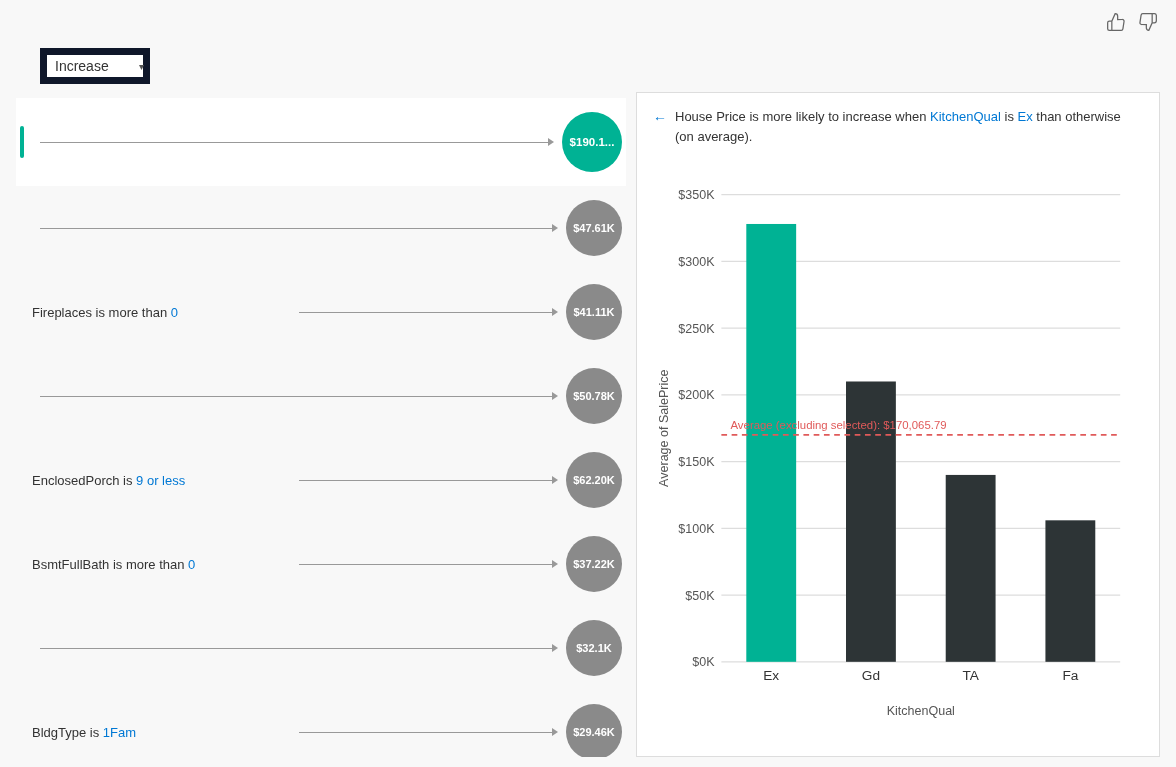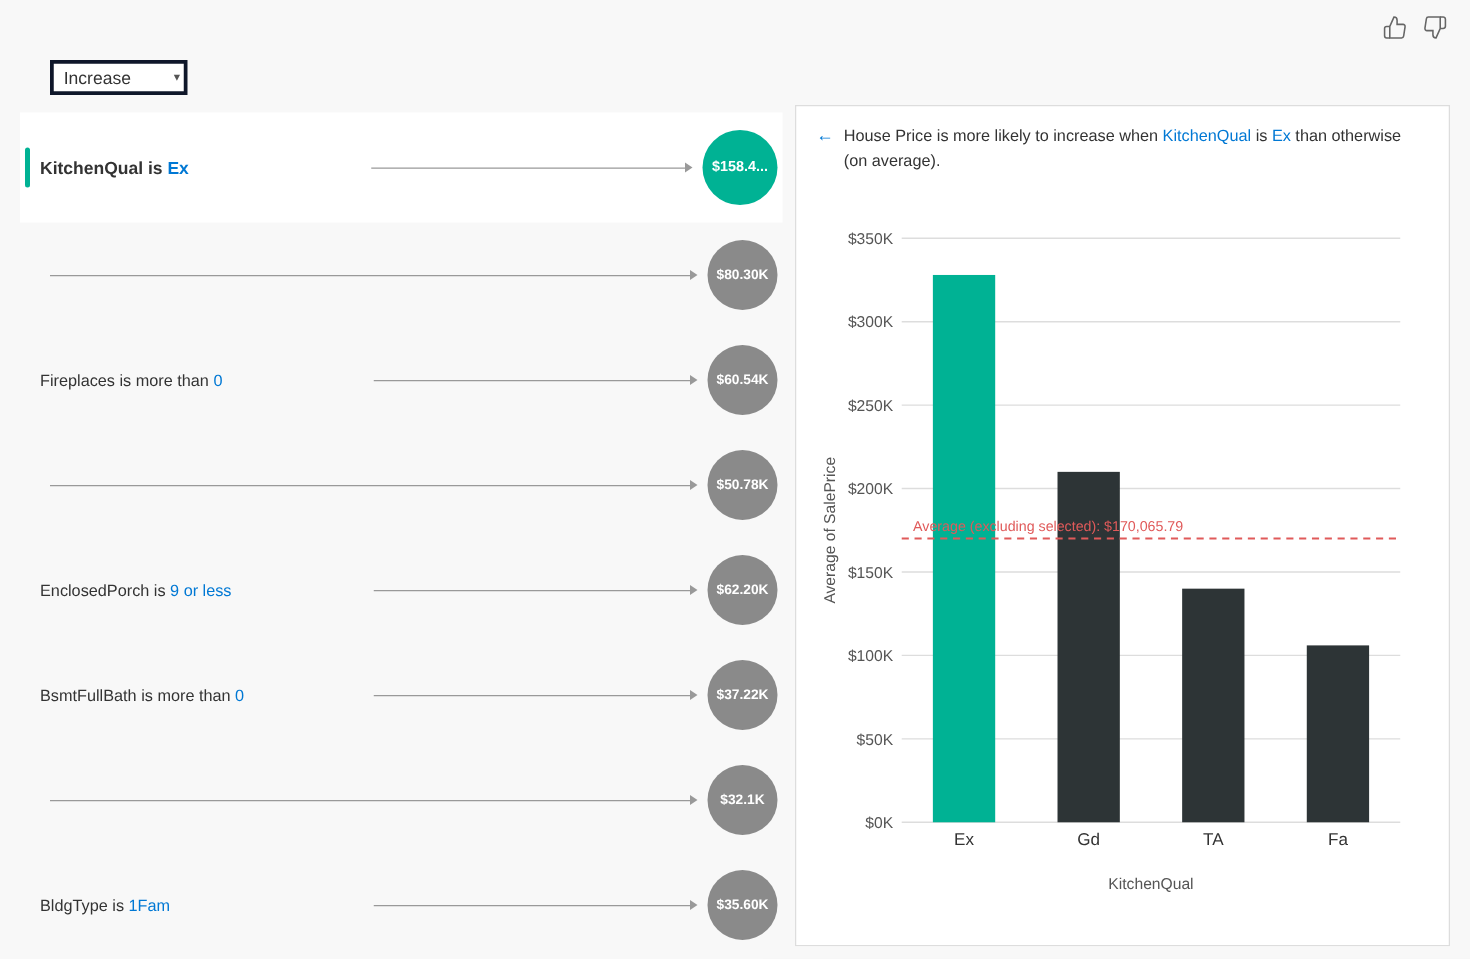--- a/index.html
+++ b/index.html
@@ -61,21 +61,21 @@
       display: flex;
       align-items: center;
       gap: 8px;
       padding: 10px 0 8px 0;
       font-size: 14px;
       color: #333;
     }
     .question-text { color: #333; }
     .house-price { color: #0078d4; }
     .dropdown-select {
-      border: 3px solid #0f172a;
+      border: 7px solid #0f172a;
       background: #fff;
       padding: 3px 24px 3px 8px;
       font-size: 14px;
       color: #333;
       cursor: pointer;
       appearance: none;
       position: relative;
       min-width: 110px;
     }
     .dropdown-wrapper {
@@ -275,43 +275,42 @@
 
     <div class="left-panel">
       <div class="column-headers">
         <span></span>
         <span style="text-align:right;padding-right:28px;white-space:pre-line;line-height:1.4;"></span>
       </div>
 
       <div class="influencer-list" id="influencer-list">
           <div class="influencer-row selected">
     <div class="selected-bar"></div>
-    <span class="influencer-label selected-label">KitchenQual is <span class="highlight">Ex</span></span>
-    <div class="line-arrow">
-      <div class="line"></div>
-      <div class="arrow-head"></div>
-    </div>
-    <div class="bubble bubble-teal">$158.4...</div>
-  </div>
-          <div class="influencer-row">
-    <div style="width:12px;flex-shrink:0"></div>
-    <div class="line-arrow">
-      <div class="line"></div>
-      <div class="arrow-head"></div>
-    </div>
-    <div class="bubble bubble-gray bubble-sm">$80.30K</div>
+    <div class="line-arrow">
+      <div class="line"></div>
+      <div class="arrow-head"></div>
+    </div>
+    <div class="bubble bubble-teal">$190.1...</div>
+  </div>
+          <div class="influencer-row">
+    <div style="width:12px;flex-shrink:0"></div>
+    <div class="line-arrow">
+      <div class="line"></div>
+      <div class="arrow-head"></div>
+    </div>
+    <div class="bubble bubble-gray bubble-sm">$47.61K</div>
   </div>
           <div class="influencer-row">
     <div style="width:12px;flex-shrink:0"></div>
     <span class="influencer-label">Fireplaces is more than <span class="highlight">0</span></span>
     <div class="line-arrow">
       <div class="line"></div>
       <div class="arrow-head"></div>
     </div>
-    <div class="bubble bubble-gray bubble-sm">$60.54K</div>
+    <div class="bubble bubble-gray bubble-sm">$41.11K</div>
   </div>
           <div class="influencer-row">
     <div style="width:12px;flex-shrink:0"></div>
     <div class="line-arrow">
       <div class="line"></div>
       <div class="arrow-head"></div>
     </div>
     <div class="bubble bubble-gray bubble-sm">$50.78K</div>
   </div>
           <div class="influencer-row">
@@ -340,21 +339,21 @@
     </div>
     <div class="bubble bubble-gray bubble-sm">$32.1K</div>
   </div>
           <div class="influencer-row">
     <div style="width:12px;flex-shrink:0"></div>
     <span class="influencer-label">BldgType is <span class="highlight">1Fam</span></span>
     <div class="line-arrow">
       <div class="line"></div>
       <div class="arrow-head"></div>
     </div>
-    <div class="bubble bubble-gray bubble-sm">$35.60K</div>
+    <div class="bubble bubble-gray bubble-sm">$29.46K</div>
   </div>
         </div>
     </div>
 
     <div class="right-panel">
       <div class="right-header">
         <span class="back-arrow">←</span>
         <div class="right-title" id="right-title-text">House Price is more likely to increase when <span class="blue">KitchenQual</span> is <span class="blue">Ex</span> than otherwise (on average).</div>
       </div>
       <div class="chart-area" id="chart-container">

